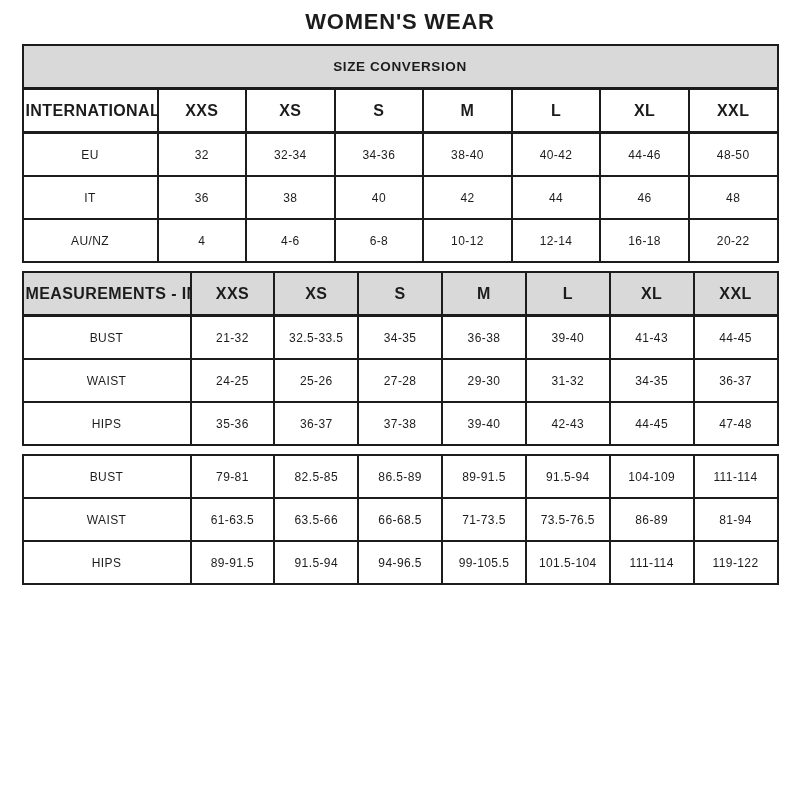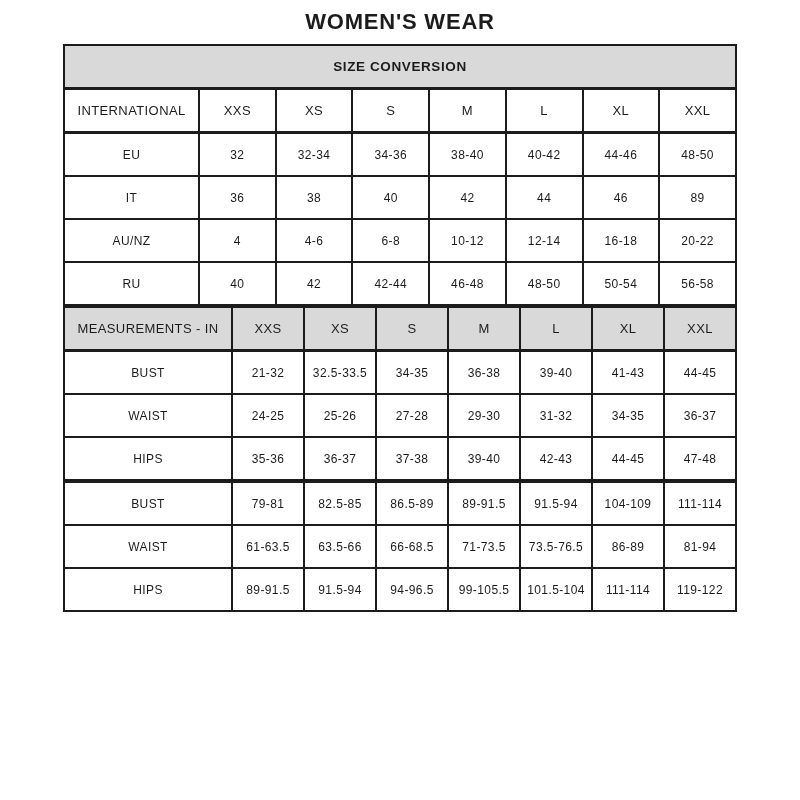--- a/index.html
+++ b/index.html
@@ -18,22 +18,22 @@
   }
   .page-title{
     text-align:center;
     font-size:22px;
     font-weight:bold;
     letter-spacing:0.8px;
     margin:9px 0 9px 0;
     color:var(--text-c);
   }
   table.chart{
-    width:674px;
-    margin:0 auto 0 auto;
+    width:757px;
+    margin:0 auto 8px auto;
     border-collapse:collapse;
     table-layout:fixed;
   }
   table.chart td{
     border:2px solid var(--border-c);
     text-align:center;
     vertical-align:middle;
     height:41px;
     font-size:12px;
     letter-spacing:0.4px;
@@ -42,22 +42,22 @@
     white-space:nowrap;
   }
   table.chart tr.title-row td{
     background:var(--header-bg);
     font-weight:bold;
     font-size:13.5px;
     letter-spacing:0.6px;
     border-bottom-width:3px;
   }
   table.chart tr.header-row td{
-    font-weight:normal;
-    font-size:13px;
+    font-weight:bold;
+    font-size:16px;
     border-bottom-width:3px;
   }
   table.chart tr.header-row.shaded td{
     background:var(--header-bg);
   }
   table.t1 col.label-col{width:135px;}
   table.t2 col.label-col,
   table.t3 col.label-col{width:168px;}
 </style>
 </head>
@@ -95,41 +95,31 @@
         <td>48-50</td>
       </tr>
       <tr>
         <td>IT</td>
         <td>36</td>
         <td>38</td>
         <td>40</td>
         <td>42</td>
         <td>44</td>
         <td>46</td>
-        <td>89</td>
+        <td>48</td>
       </tr>
       <tr>
         <td>AU/NZ</td>
         <td>4</td>
         <td>4-6</td>
         <td>6-8</td>
         <td>10-12</td>
         <td>12-14</td>
         <td>16-18</td>
         <td>20-22</td>
-      </tr>
-      <tr>
-        <td>RU</td>
-        <td>40</td>
-        <td>42</td>
-        <td>42-44</td>
-        <td>46-48</td>
-        <td>48-50</td>
-        <td>50-54</td>
-        <td>56-58</td>
       </tr>
     </tbody>
 </table>
 
 <table class="chart t2">
   <colgroup>
       <col class="label-col">
       <col span="7" class="size-col">
     </colgroup>
   <tbody>

